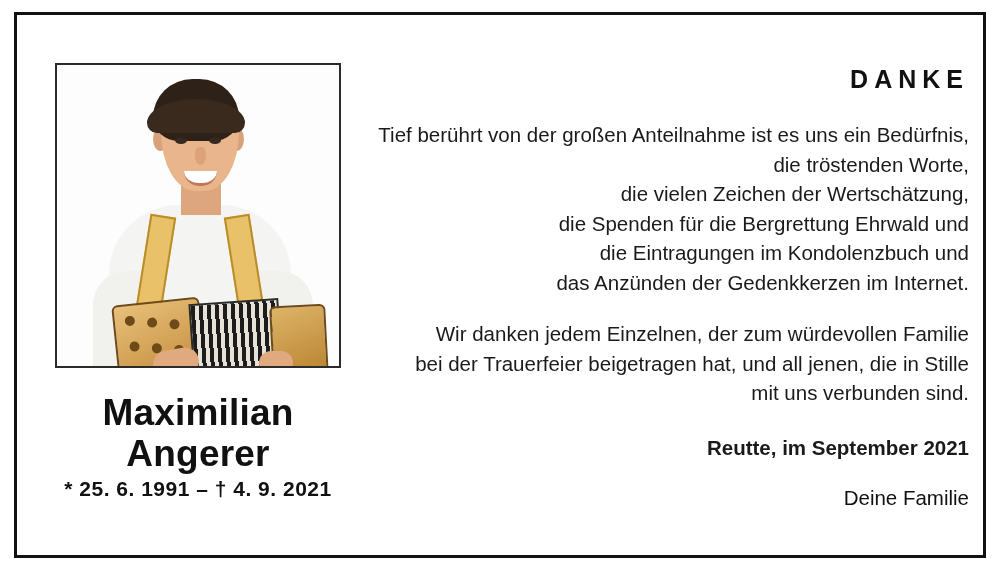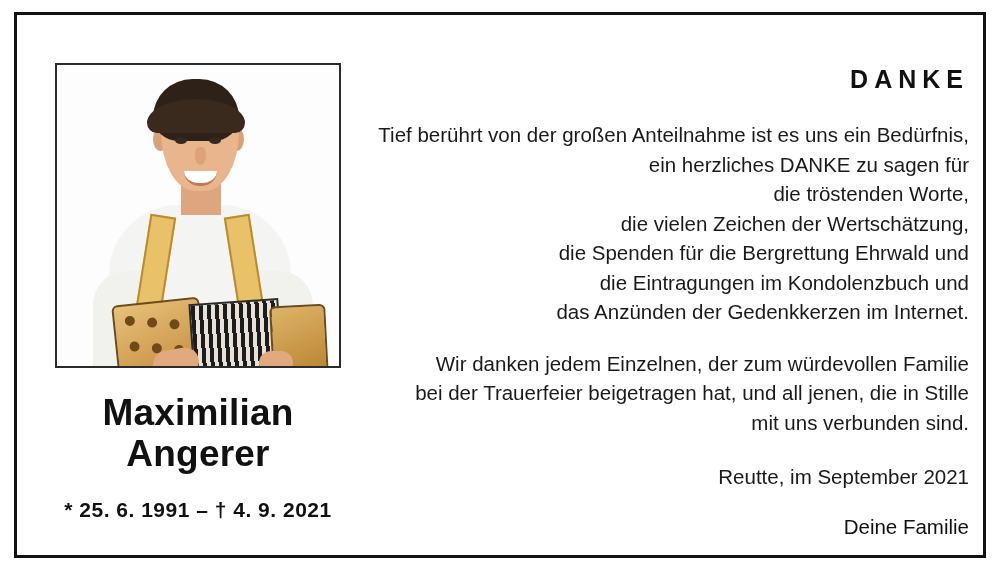--- a/index.html
+++ b/index.html
@@ -209,21 +209,21 @@
 
   .deceased-name {
     margin-top: 24px;
     font-size: 37px;
     font-weight: bold;
     color: #111111;
     line-height: 1.12;
     letter-spacing: 0.2px;
   }
   .deceased-dates {
-    margin-top: 23px;
+    margin-top: 2px;
     font-size: 21px;
     font-weight: bold;
     color: #111111;
     letter-spacing: 0.5px;
   }
 
   
   .right-col {
     position: absolute;
     left: 352px;
@@ -243,20 +243,21 @@
     font-size: 20.5px;
     line-height: 1.44;
     margin: 0 0 22px 0;
     color: #1a1a1a;
   }
   .body-par .ln { display: block; }
   .place-date {
     font-size: 20.5px;
     margin: 28px 0 0 0;
     color: #1a1a1a;
+    font-weight: bold;
   }
   .signature {
     font-size: 20.5px;
     font-weight: normal;
     margin: 26px 0 0 0;
     color: #111111;
   }
 </style>
 </head>
 <body>
@@ -298,21 +299,20 @@
 
     <div class="deceased-dates">* 25. 6. 1991 – † 4. 9. 2021</div>
   </div>
 
   <div class="right-col">
 
     <div class="danke-heading">DANKE</div>
 
     <div class="body-par">
       <span class="ln">Tief berührt von der großen Anteilnahme ist es uns ein Bedürfnis,</span>
-      <span class="ln">ein herzliches DANKE zu sagen für</span>
       <span class="ln">die tröstenden Worte,</span>
       <span class="ln">die vielen Zeichen der Wertschätzung,</span>
       <span class="ln">die Spenden für die Bergrettung Ehrwald und</span>
       <span class="ln">die Eintragungen im Kondolenzbuch und</span>
       <span class="ln">das Anzünden der Gedenkkerzen im Internet.</span>
     </div>
 
     <div class="body-par">
       <span class="ln">Wir danken jedem Einzelnen, der zum würdevollen Familie</span>
       <span class="ln">bei der Trauerfeier beigetragen hat, und all jenen, die in Stille</span>

